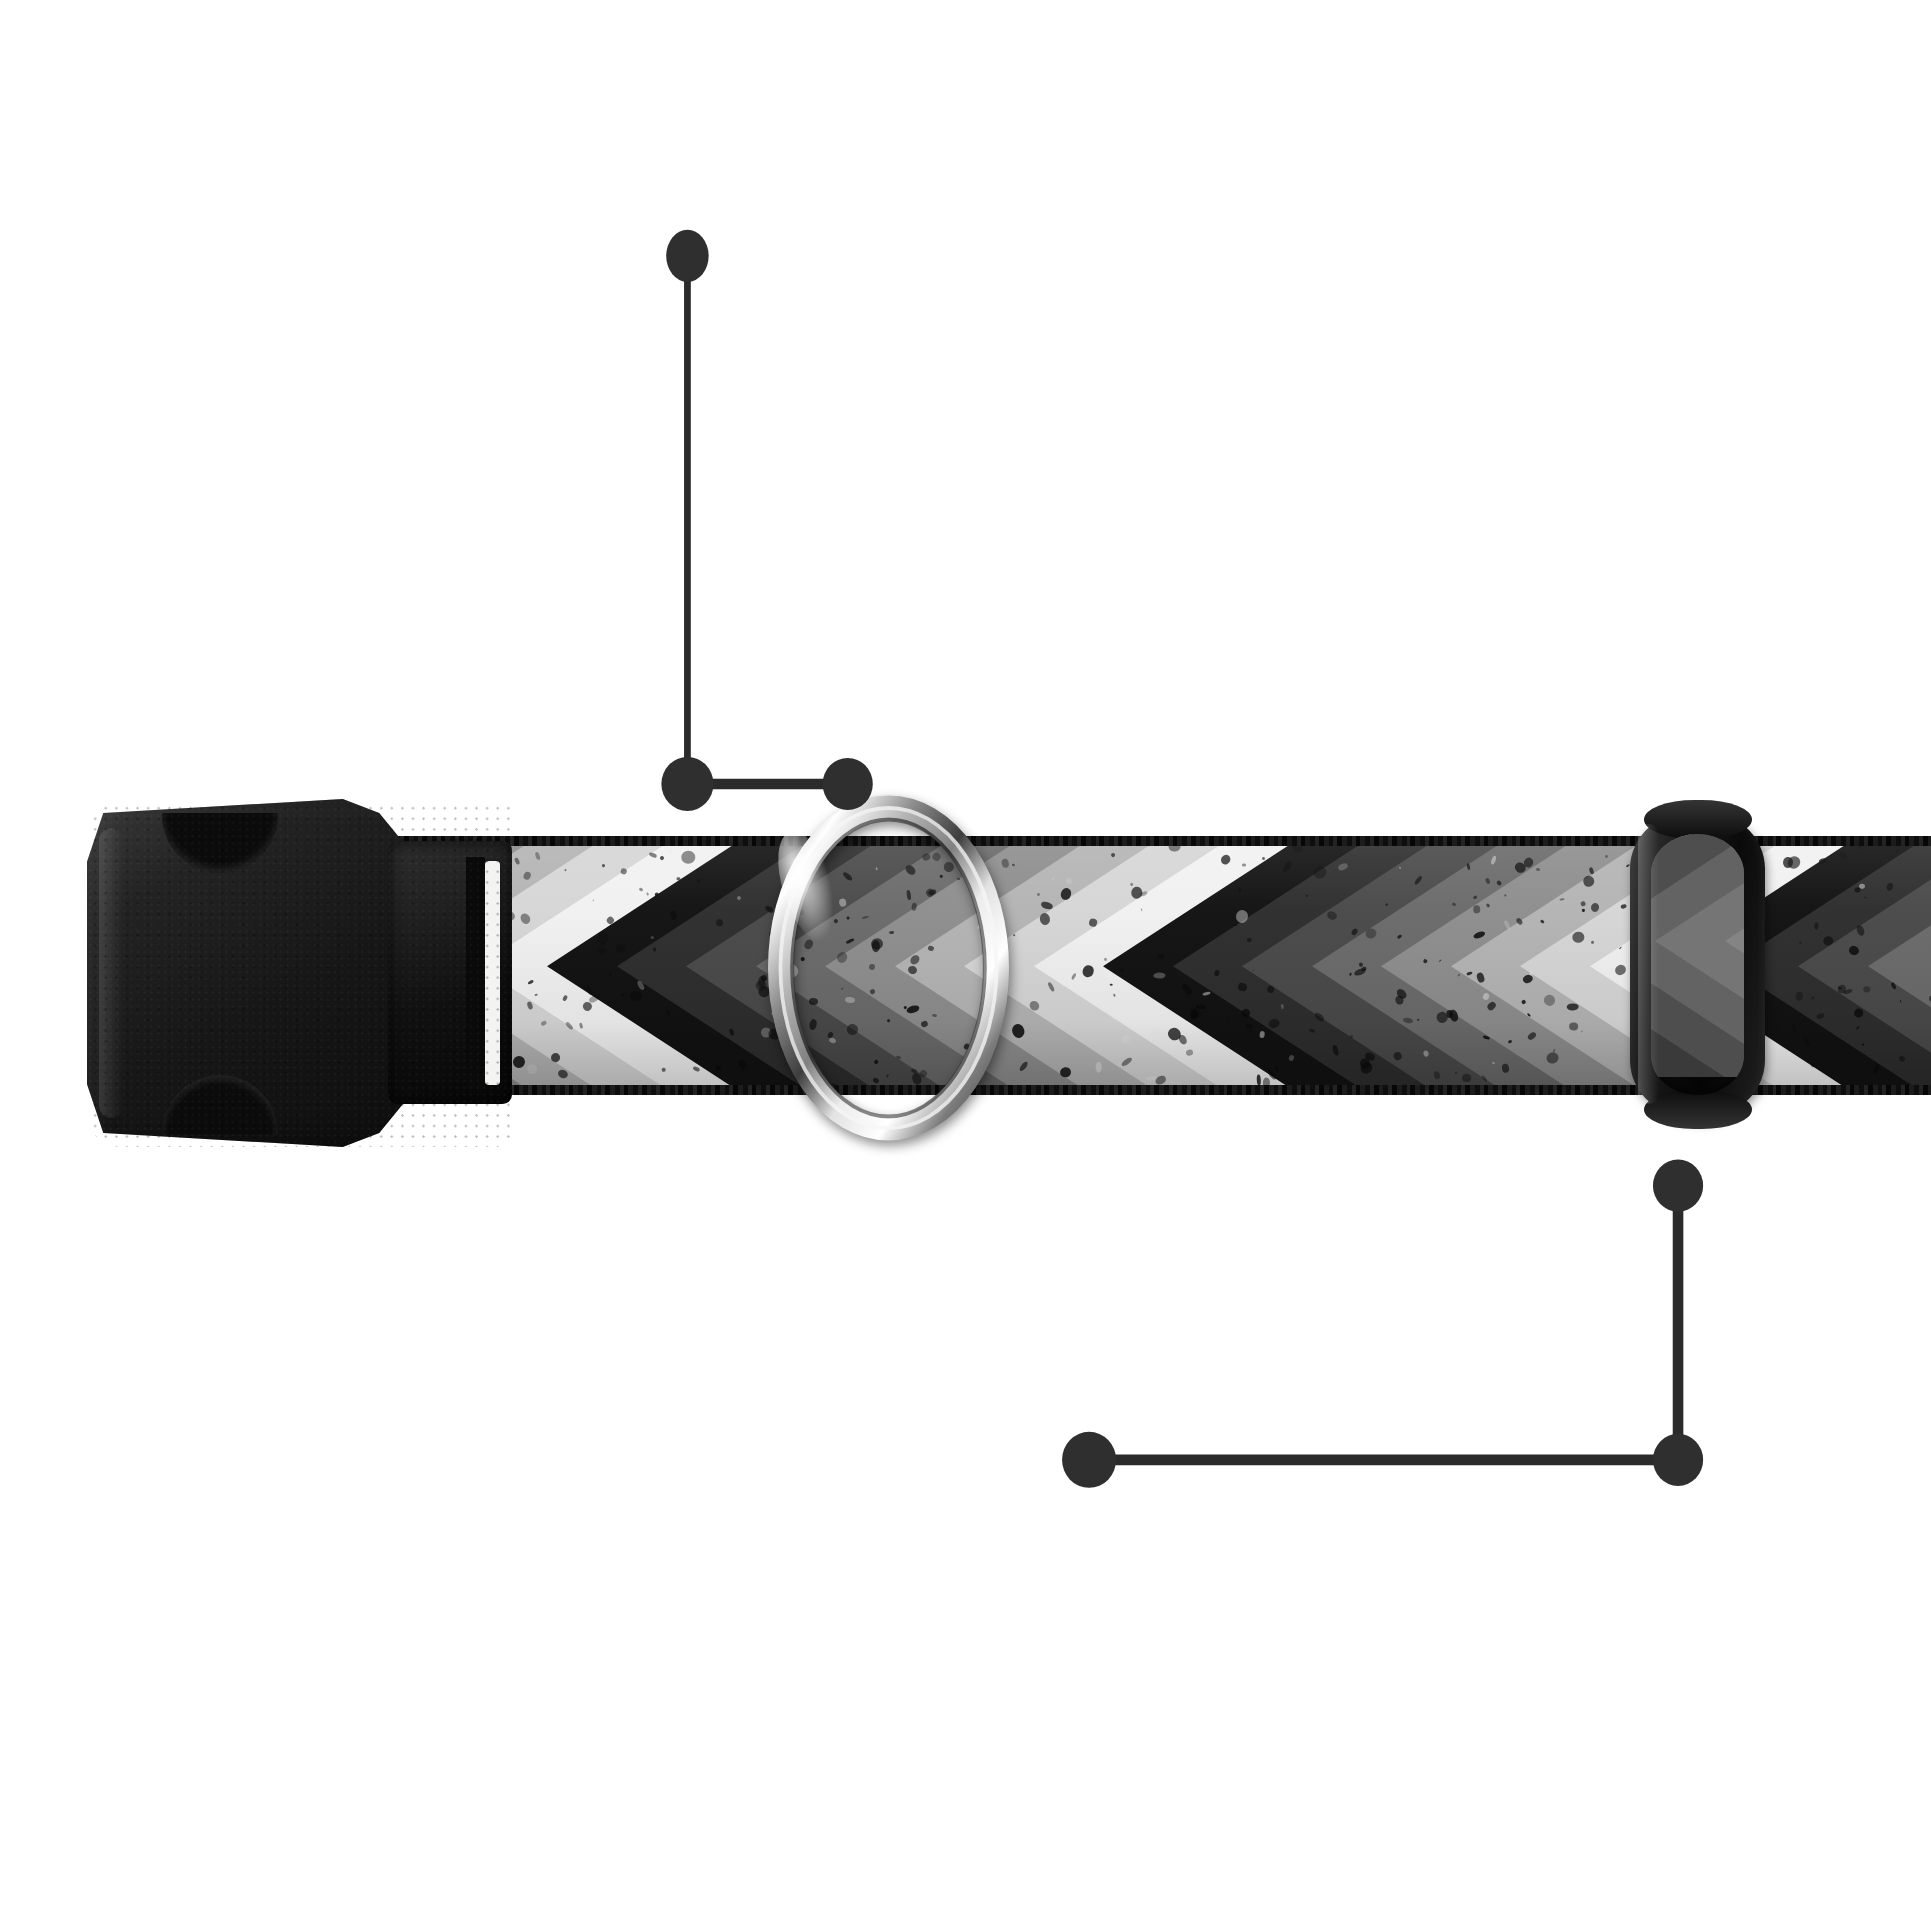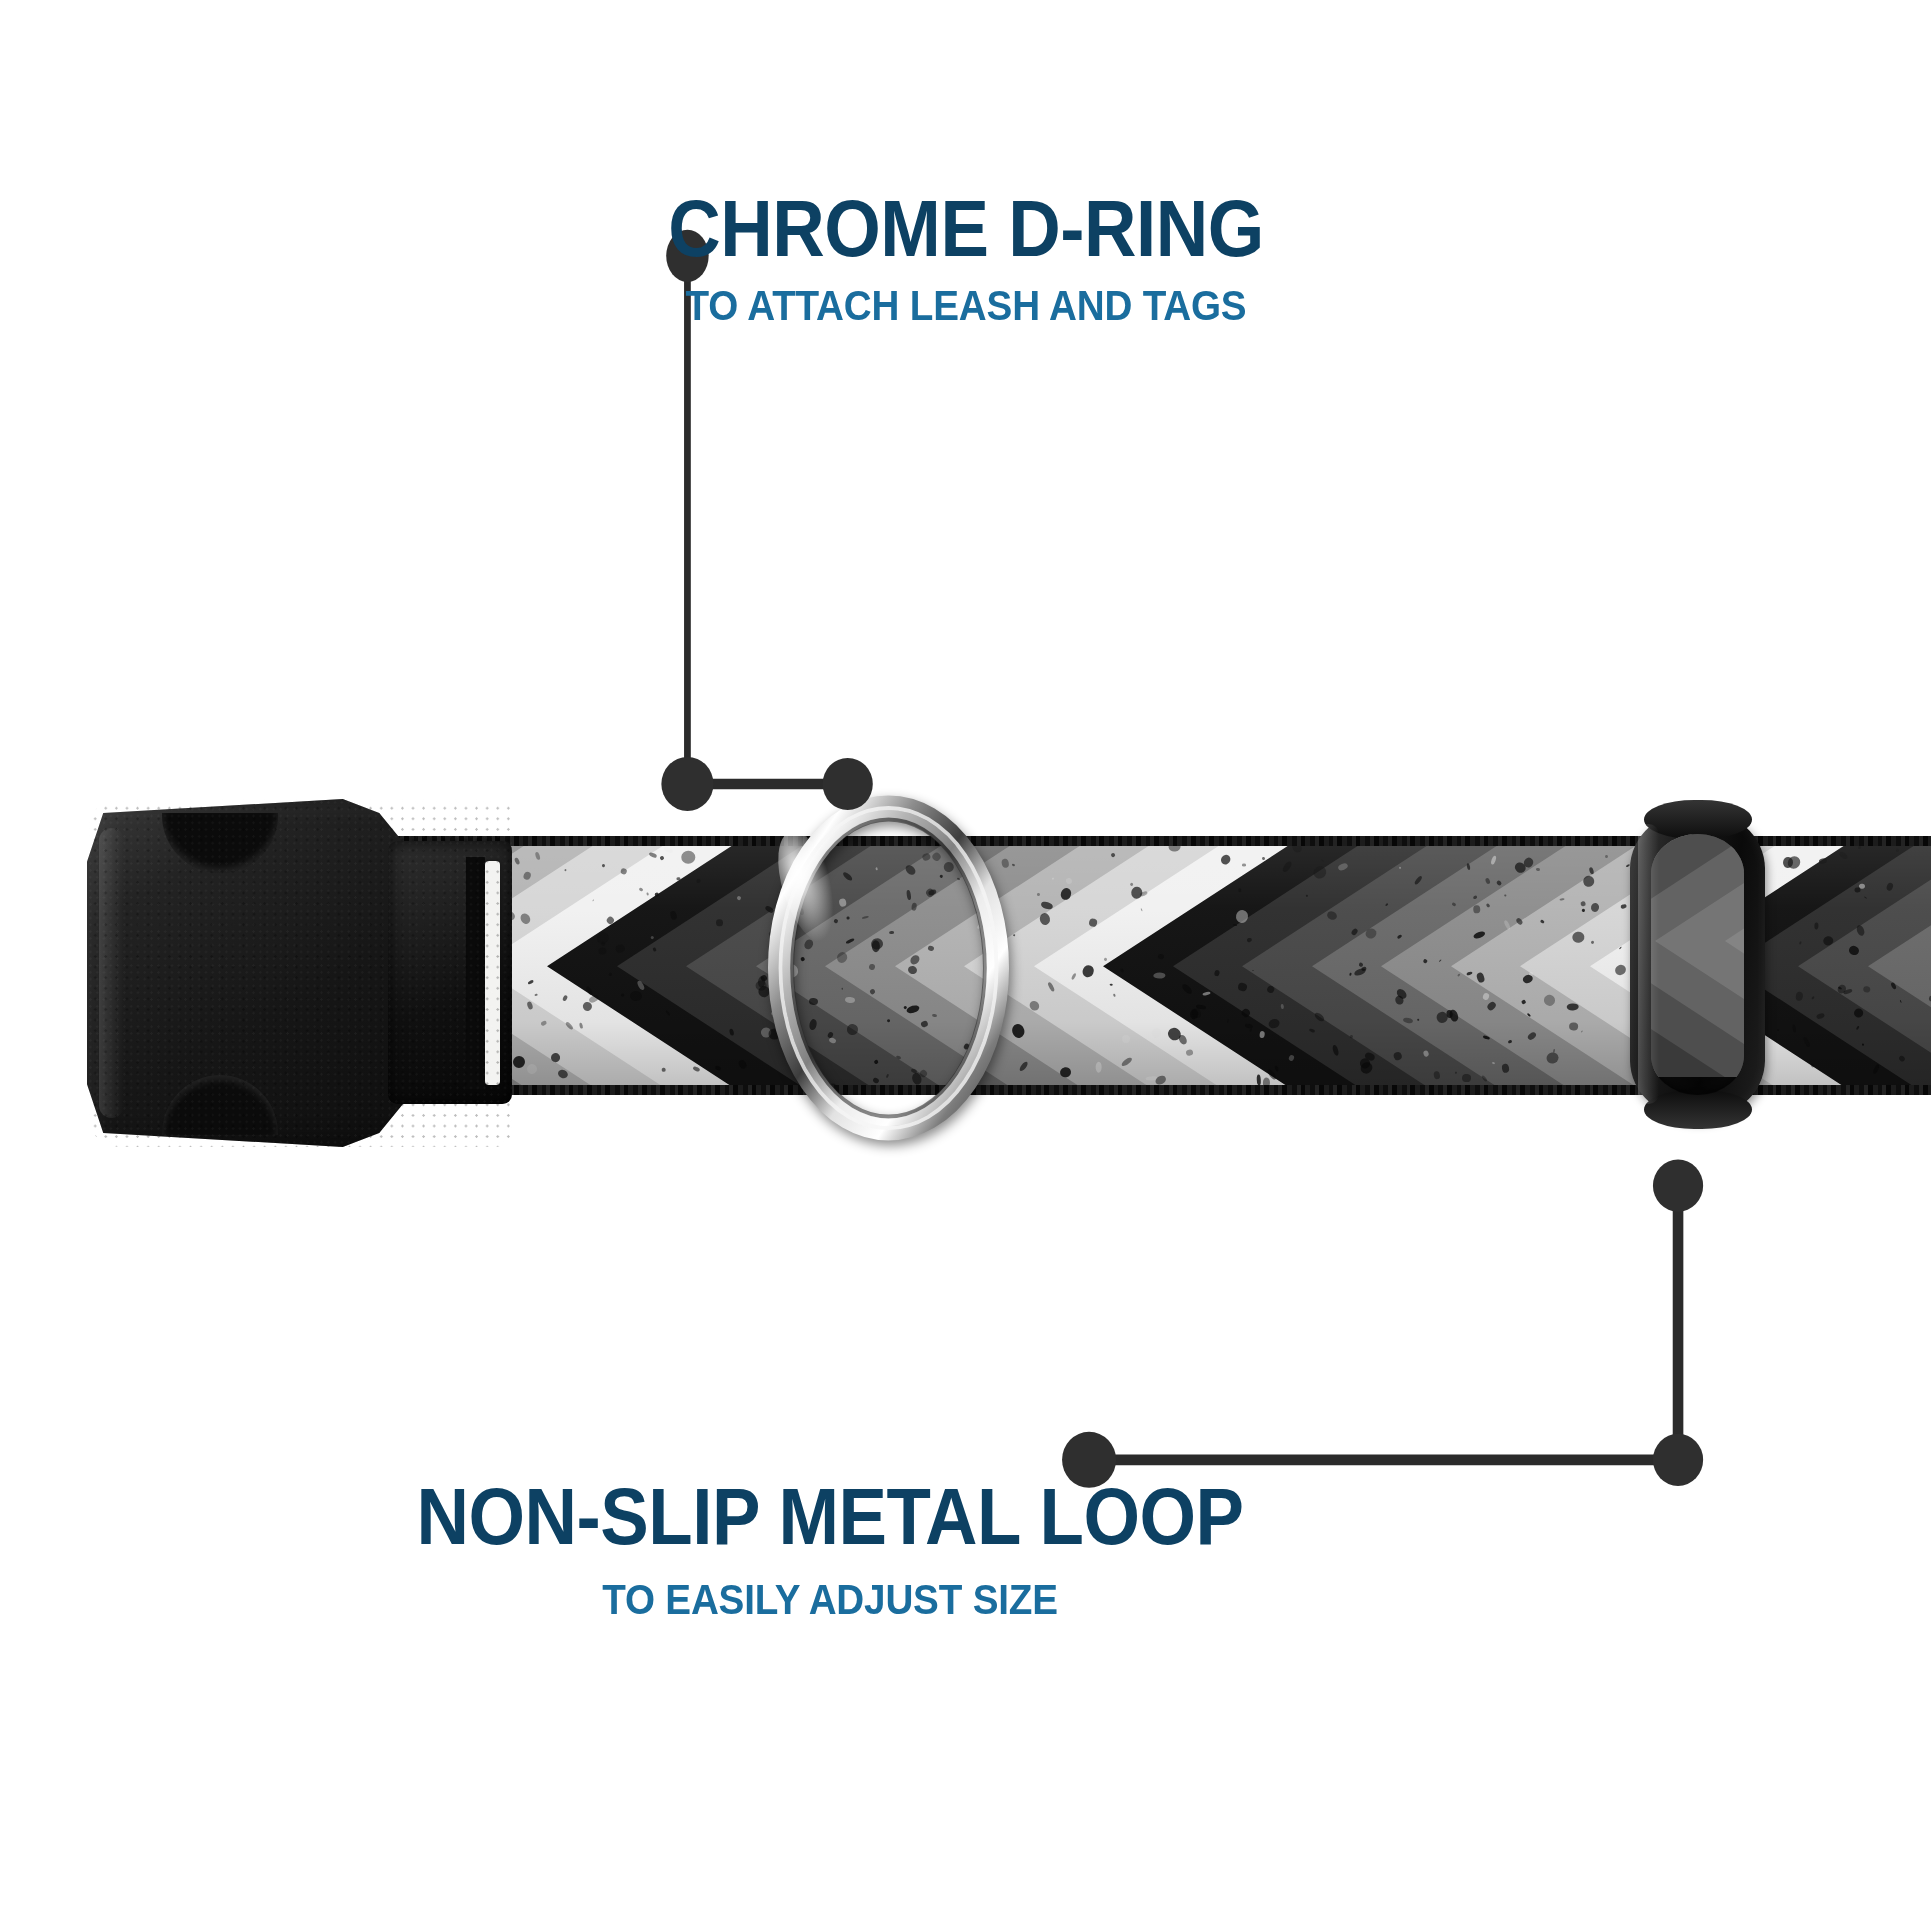--- a/index.html
+++ b/index.html
@@ -780,24 +780,16 @@
 
     <g>
       <line x1="1738" y1="1228" x2="1738" y2="1512" stroke="#2b2b2b" stroke-width="11"></line>
       <line x1="1738" y1="1512" x2="1128" y2="1512" stroke="#2b2b2b" stroke-width="11"></line>
       <ellipse cx="1738" cy="1228" rx="26" ry="27" fill="#2f2f2f"></ellipse>
       <ellipse cx="1738" cy="1512" rx="26" ry="27" fill="#2f2f2f"></ellipse>
       <ellipse cx="1128" cy="1512" rx="28" ry="29" fill="#2f2f2f"></ellipse>
     </g>
   </svg>
 
-  <div class="callout" id="callout-top">
-    <span class="c-title" style="color: rgb(13, 65, 99);">CHROME D-RING</span>
-    <span class="c-sub" style="color: rgb(26, 109, 158);">TO ATTACH LEASH AND TAGS</span>
-  </div>
-
-  <div class="callout" id="callout-bottom">
-    <span class="c-title" style="color: rgb(13, 65, 99);">NON-SLIP METAL LOOP</span>
-    <span class="c-sub" style="color: rgb(26, 109, 158);">TO EASILY ADJUST SIZE</span>
-  </div>
+
 
 </div>
 
 
 </body></html>

